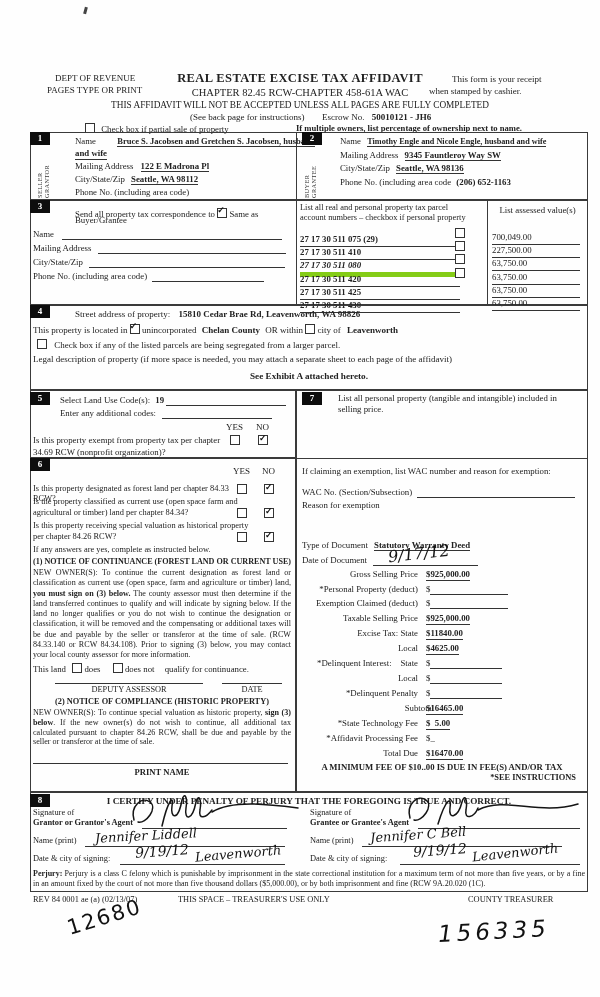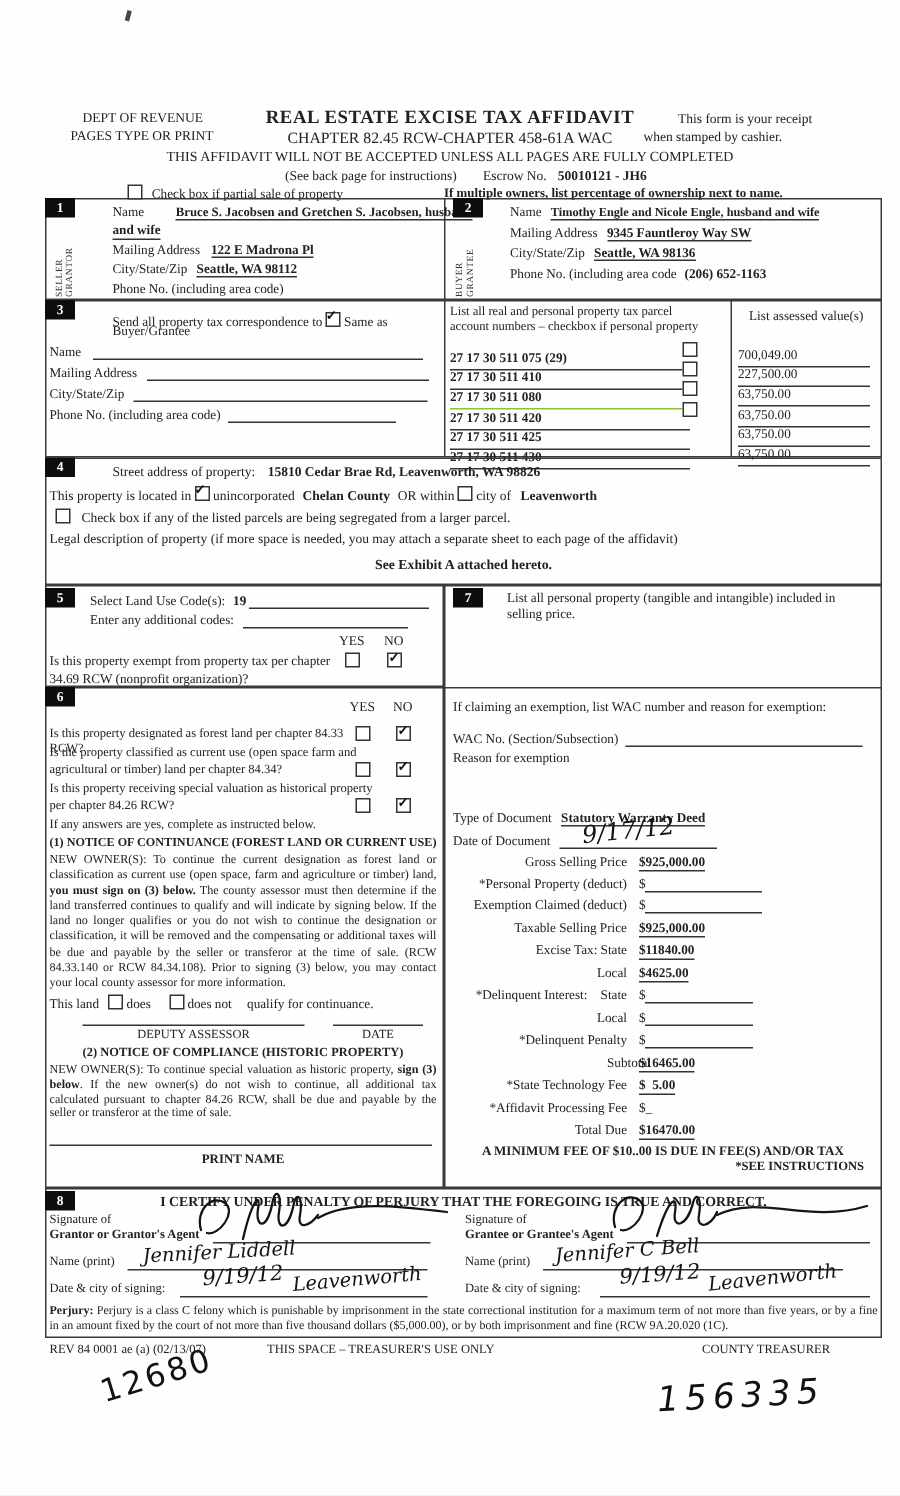--- a/index.html
+++ b/index.html
@@ -134,21 +134,21 @@
   <div class="abs t84" style="left:300px;top:213px;">account numbers – checkbox if personal property</div>
 
   <div class="abs" style="left:300px;top:228px;width:160px;border-bottom:1px solid #333;">
     <span class="b t88">27 17 30 511 075  (29)</span>
   </div>
   <div class="cb-a" style="left:455px;top:228px;"></div>
   <div class="abs" style="left:300px;top:241px;width:160px;border-bottom:1px solid #333;">
     <span class="b t88">27 17 30 511 410</span>
   </div>
   <div class="cb-a" style="left:455px;top:241px;"></div>
-  <div class="abs" style="left:300px;top:254px;width:160px;border-bottom:1px solid #84cc16;">
+  <div class="abs" style="left:300px;top:254px;width:160px;border-bottom:5px solid #84cc16;font-style:italic;">
     <span class="b t88">27 17 30 511 080</span>
   </div>
   <div class="cb-a" style="left:455px;top:254px;"></div>
   <div class="abs" style="left:300px;top:268px;width:160px;border-bottom:1px solid #333;">
     <span class="b t88">27 17 30 511 420</span>
   </div>
   <div class="cb-a" style="left:455px;top:268px;"></div>
   <div class="abs" style="left:300px;top:281px;width:160px;border-bottom:1px solid #333;">
     <span class="b t88">27 17 30 511 425</span>
   </div>

